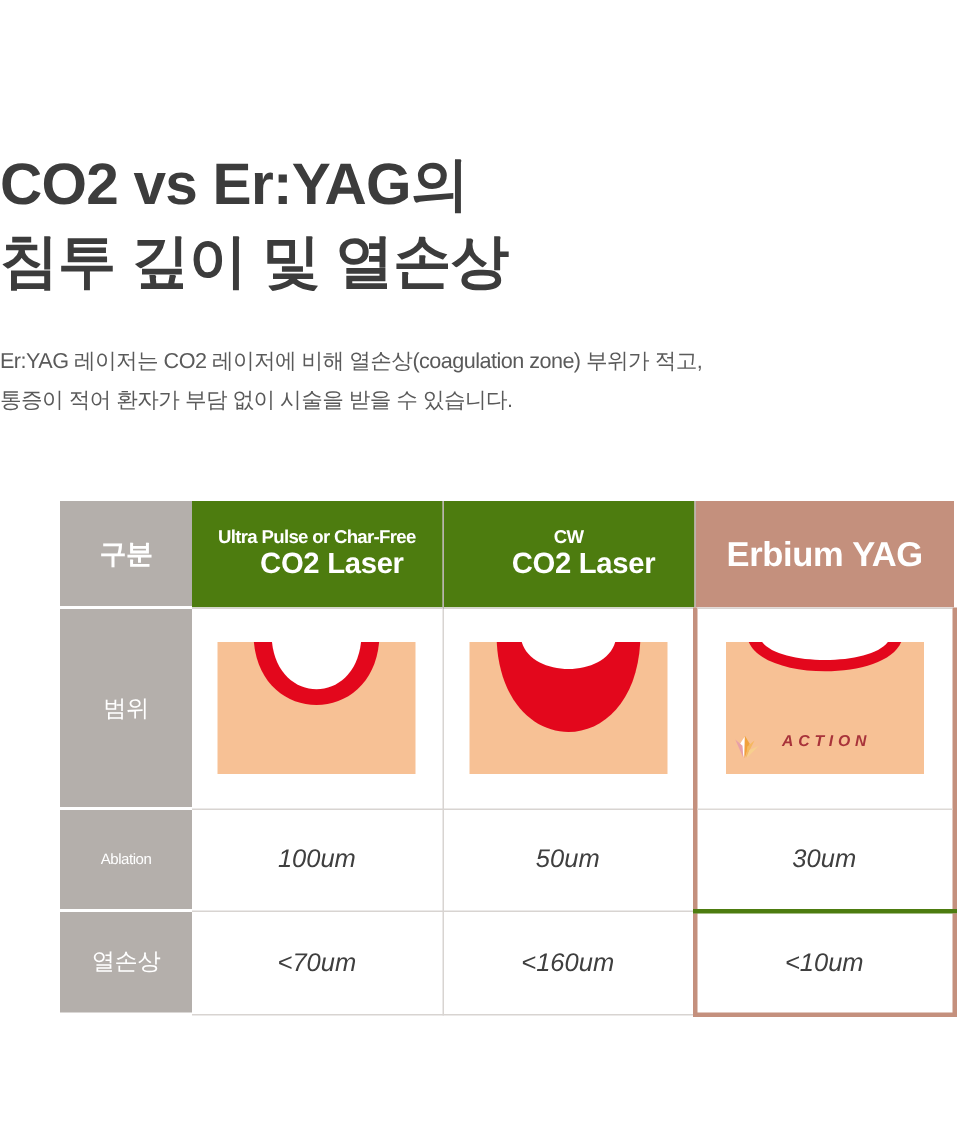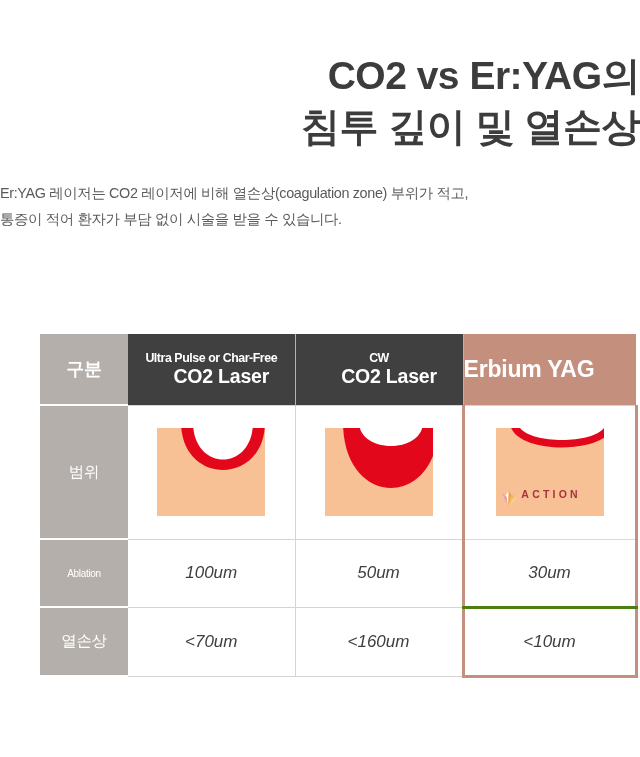--- a/index.html
+++ b/index.html
@@ -17,22 +17,22 @@
 
   .page {
     position: relative;
     width: 640px;
     height: 757px;
     box-sizing: border-box;
   }
 
   
   .heading {
-    text-align: right;
-    padding-top: 50px;
+    text-align: left;
+    padding-top: 98px;
     font-size: 39px;
     font-weight: 700;
     line-height: 1.32;
     color: #3c3c3c;
     letter-spacing: -0.5px;
   }
   .heading .line {
     display: block;
     white-space: nowrap;
   }
@@ -87,21 +87,21 @@
     font-size: 18px;
     font-weight: 700;
     height: 70px;
   }
   .lbl.range { height: 132px; }
   .lbl.ablation { height: 66px; font-size: 10px; }
   .lbl.thermal { height: 66px; }
 
   
   .hd {
-    background: #404040;
+    background: #4d7c0f;
     color: #ffffff;
     text-align: center;
     vertical-align: middle;
     height: 70px;
     border-right: 1px solid #b9b3ae;
   }
   .hd .sub {
     display: block;
     font-size: 12.4px;
     font-weight: 700;
@@ -114,21 +114,21 @@
     font-size: 19.5px;
     font-weight: 700;
     line-height: 1.12;
     letter-spacing: -0.2px;
     margin-left: 20px;
   }
 
   .hd-erb {
     background: #c4907d;
     color: #ffffff;
-    text-align: left;
+    text-align: center;
     vertical-align: middle;
     height: 70px;
     font-size: 23px;
     font-weight: 700;
     letter-spacing: -0.2px;
     border: 0;
   }
 
   
   .cell {
@@ -150,25 +150,26 @@
     border-left: 3px solid #c4907d;
   }
   .cell.erb.range { border-bottom: 1px solid #ddd9d6; }
   .cell.erb.last  { border-bottom: 3px solid #c4907d; }
   .cell.erb.value { border-bottom: 3px solid #4d7c0f; }
   .cell.erb.last.value { border-bottom: 3px solid #c4907d; }
 
   
   .illus {
     position: relative;
-    width: 108px;
+    width: 132px;
     height: 88px;
     margin: 0 auto;
     background: #f7c195;
     overflow: hidden;
+    font-style: italic;
   }
   .illus svg {
     position: absolute;
     left: 0;
     top: 0;
     display: block;
   }
   .illus.deep { background: #f7c195; }
 
   

